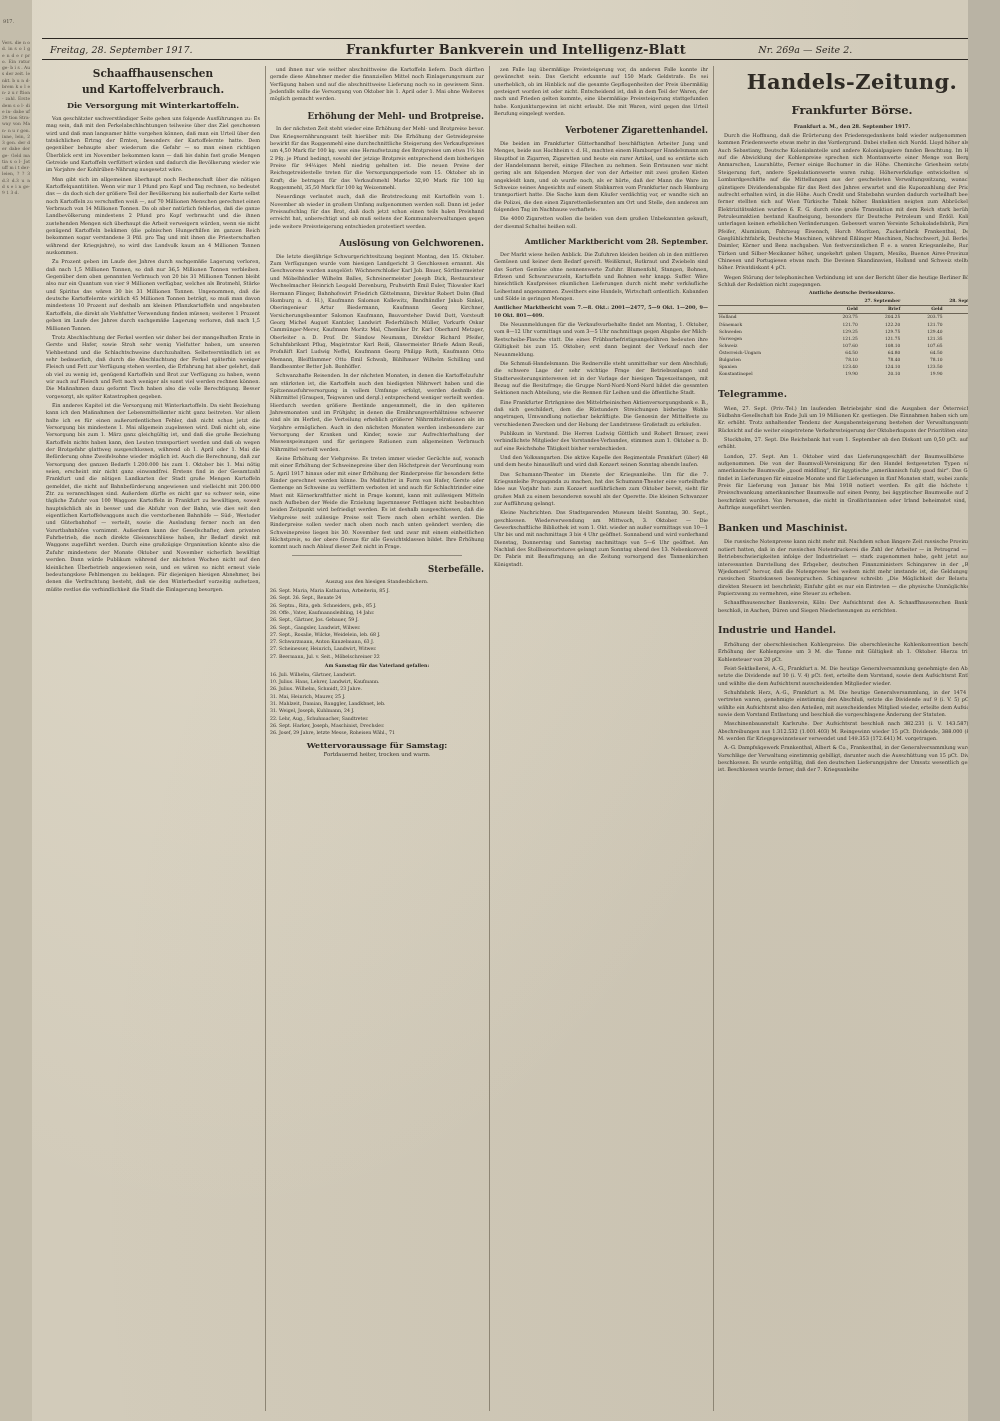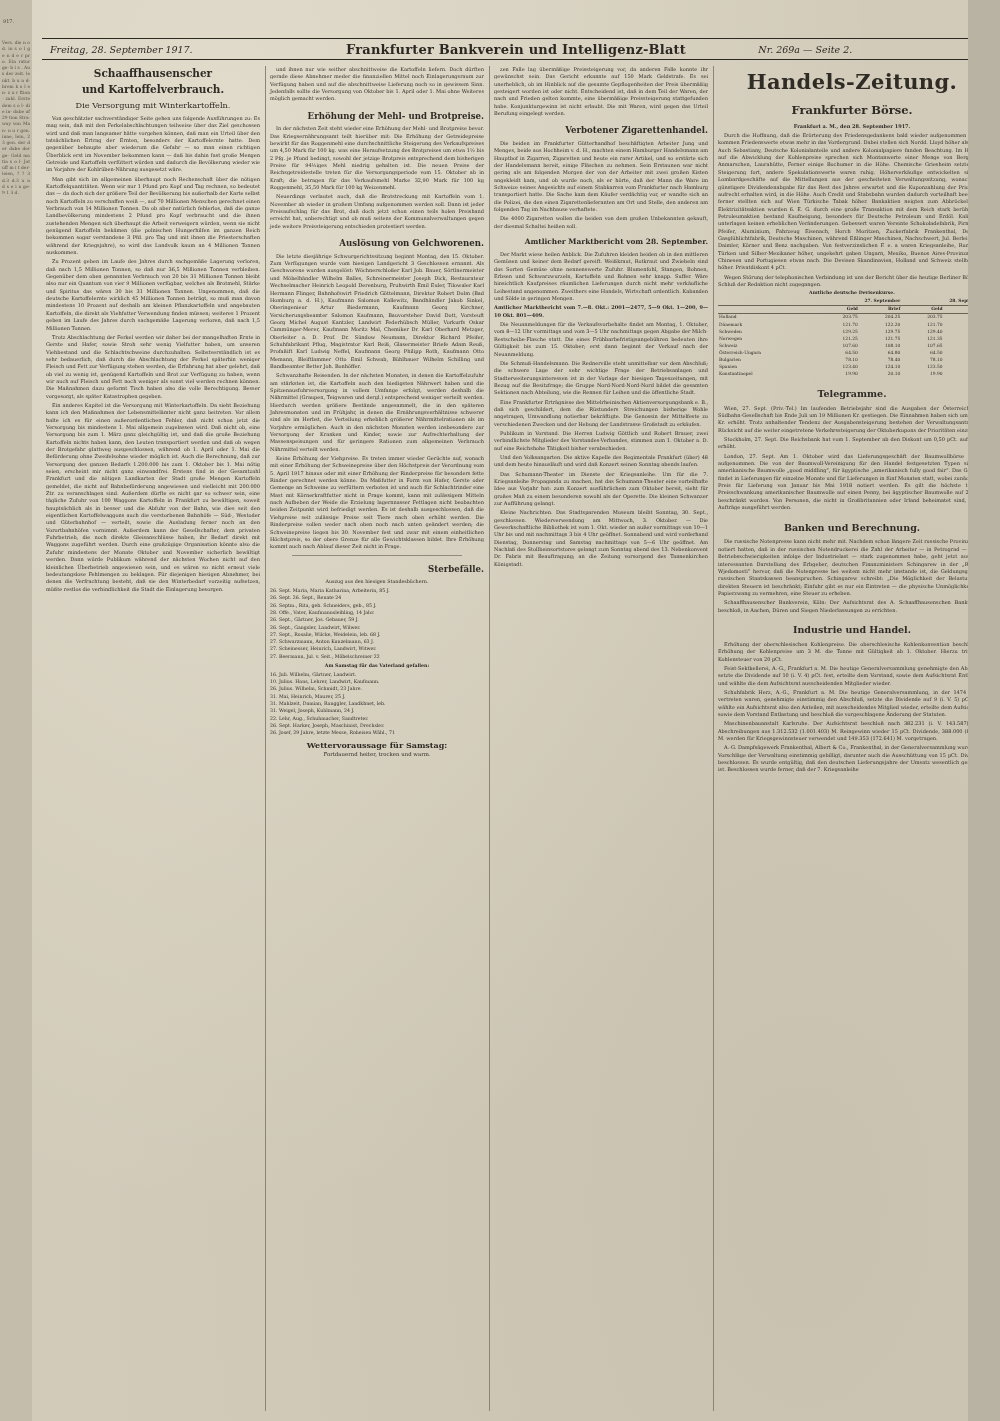--- a/index.html
+++ b/index.html
@@ -113,21 +113,21 @@
   h2.sub {
     font-size: 10.5px;
     text-align: center;
     margin: 0 0 1px 0;
     font-weight: bold;
   }
   h3.sub2 {
     font-size: 8.2px;
     text-align: center;
     margin: 0 0 4px 0;
-    font-weight: normal;
+    font-weight: bold;
   }
   h2.art {
     font-size: 8.6px;
     text-align: right;
     margin: 7px 0 3px 0;
     font-weight: bold;
   }
   h2.art.small { font-size: 7.4px; }
   h1.hz {
     font-size: 21px;
@@ -137,21 +137,21 @@
     letter-spacing: 0.4px;
   }
   h2.hz2 {
     font-size: 11.5px;
     text-align: center;
     font-weight: bold;
     margin: 0 0 4px 0;
   }
   h3.hz3 {
     font-size: 9.5px;
-    text-align: center;
+    text-align: left;
     font-weight: bold;
     margin: 9px 0 4px 0;
   }
   .rule-s {
     border: 0;
     border-top: 1px solid #59524790;
     margin: 4px 22px;
   }
   .lead { font-weight: bold; }
 
@@ -187,21 +187,21 @@
       <div class="m-mid">Frankfurter Bankverein und Intelligenz-Blatt</div>
       <div class="m-right">Nr. 269a — Seite 2.</div>
     </div>
 
     <div class="colwrap">
       <div class="vrule" style="left:223px"></div>
       <div class="vrule" style="left:447px"></div>
       <div class="vrule" style="left:671px"></div>
 
       <div class="col c1">
-        <h2 class="sub">Schaaffhausenscher</h2>
+        <h2 class="sub">Schaaffhausenschen</h2>
         <h2 class="sub">und Kartoffelverbrauch.</h2>
         <h3 class="sub2">Die Versorgung mit Winterkartoffeln.</h3>
         <p>Von geschätzter sachverständiger Seite gehen uns folgende Ausführungen zu: Es mag sein, daß mit den Ferkelabschlachtungen teilweise über das Ziel geschossen wird und daß man langsamer hätte vorgehen können, daß man ein Urteil über den tatsächlichen Ertrag der Ernten, besonders der Kartoffelernte hatte. Dem gegenüber behaupte aber wiederum die Gefahr — so man einen richtigen Überblick erst im November bekommen kann — daß bis dahin fast große Mengen Getreide und Kartoffeln verfüttert würden und dadurch die Bevölkerung wieder wie im Vorjahre der Kohlrüben-Nährung ausgesetzt wäre.</p>
         <p>Man gibt sich im allgemeinen überhaupt noch Rechenschaft über die nötigen Kartoffelquantitäten. Wenn wir nur 1 Pfund pro Kopf und Tag rechnen, so bedeutet das — da doch sich der größere Teil der Bevölkerung bis außerhalb der Karte selbst noch Kartoffeln zu verschaffen weiß —, auf 70 Millionen Menschen gerechnet einen Verbrauch von 14 Millionen Tonnen. Da ob aber natürlich fehlerlos, daß die ganze Landbevölkerung mindestens 2 Pfund pro Kopf verbraucht und die ihnen zustehenden Mengen sich überhaupt die Arbeit verweigern würden, wenn sie nicht genügend Kartoffeln bekämen (die polnischen Hungerhilfen im ganzen Reich bekommen sogar verstandene 3 Pfd. pro Tag und mit ihnen die Priesterschaften während der Kriegsjahre), so wird das Landvolk kaum an 4 Millionen Tonnen auskommen.</p>
         <p>Zu Prozent geben im Laufe des Jahres durch sachgemäße Lagerung verloren, daß nach 1,5 Millionen Tonnen, so daß nur 36,5 Millionen Tonnen verbleiben. Gegenüber dem oben genannten Verbrauch von 20 bis 31 Millionen Tonnen bleibt also nur ein Quantum von vier 9 Millionen verfügbar, welches als Brotmehl, Stärke und Spiritus das wären 30 bis 31 Millionen Tonnen. Ungenommen, daß die deutsche Kartoffelernte wirklich 45 Millionen Tonnen beträgt, so muß man davon mindestens 10 Prozent auf deshalb am kleinen Pflanzkartoffeln und angebauten Kartoffeln, die direkt als Viehfutter Verwendung finden müssen; weiteres 1 Prozent geben im Laufe des Jahres durch sachgemäße Lagerung verloren, daß nach 1,5 Millionen Tonnen.</p>
         <p>Trotz Abschlachtung der Ferkel werden wir daher bei der mangelhaften Ernte in Gerste und Hafer, sowie Stroh sehr wenig Vielfutter haben, um unseren Viehbestand und die Schlachtschweine durchzuhalten. Selbstverständlich ist es sehr bedauerlich, daß durch die Abschlachtung der Ferkel späterhin weniger Fleisch und Fett zur Verfügung stehen werden, die Erfahrung hat aber gelehrt, daß ob viel zu wenig ist, genügend Kartoffeln und Brot zur Verfügung zu haben, wenn wir auch auf Fleisch und Fett noch weniger als sonst viel werden rechnen können. Die Maßnahmen dazu geformt Tisch haben also die volle Berechtigung. Besser vorgesorgt, als später Katastrophen gegeben.</p>
         <p>Ein anderes Kapitel ist die Versorgung mit Winterkartoffeln. Da sieht Beziehung kann ich den Maßnahmen der Lebensmittelämter nicht ganz beitreten. Vor allem halte ich es für einen außerordentlichen Fehler, daß nicht schon jetzt die Versorgung bis mindestens 1. Mai allgemein zugelassen wird. Daß nicht ob, eine Versorgung bis zum 1. März ganz gleichgültig ist, und daß die große Beziehung Kartoffeln nichts haben kann, den Leuten transportiert werden und daß ob wegen der Brotgefahr glattweg ausgeschlossen, während ob 1. April oder 1. Mai die Beförderung ohne Zweifelsohne wieder möglich ist. Auch die Berechnung, daß zur Versorgung des ganzen Bedarfs 1.200.000 bis zum 1. Oktober bis 1. Mai nötig seien, erscheint mir nicht ganz einwandfrei. Erstens find in der Gesamtzahl Frankfurt und die nötigen Landkarten der Stadt große Mengen Kartoffeln gemeldet, die nicht auf Bahnbeförderung angewiesen und vielleicht mit 200.000 Ztr. zu veranschlagen sind. Außerdem dürfte es nicht gar so schwer sein, eine tägliche Zufuhr von 100 Waggons Kartoffeln in Frankfurt zu bewältigen, soweit hauptsächlich als in besser und die Abfuhr von der Bahn, wie dies seit den eigentlichen Kartoffelwaggons auch die verstorbenen Bahnhöfe — Süd-, Westoder und Güterbahnhof — verteilt, sowie die Ausladung ferner noch an den Vorortbahnhöfen vornimmt. Außerdem kann der Gesellschafter, dem privaten Fuhrbetrieb, die noch direkte Gleisanschlüsse haben, ihr Bedarf direkt mit Waggons zugeführt werden. Durch eine großzügige Organisation könnte also die Zufuhr mindestens der Monate Oktober und November sicherlich bewältigt werden. Dann würde Publikum während der nächsten Wochen nicht auf den kleinlichen Überbetrieb angewiesen sein, und es wären so nicht erneut viele bedeutungslose Fehlmengen zu beklagen. Für diejenigen hiesigen Abnehmer, bei denen die Verfrachtung besteht, daß sie den Winterbedarf vorzeitig aufsetzen, müßte restlos die verhindlichkeit die Stadt die Einlagerung besorgen.</p>
       </div>
 
       <div class="col c2">
@@ -357,21 +357,21 @@
               <td>20.10</td>
             </tr>
           </tbody>
         </table>
 
         <h3 class="hz3">Telegramme.</h3>
         <p>Wien, 27. Sept. (Priv.-Tel.) Im laufenden Betriebsjahr sind die Ausgaben der Österreichischen Südbahn-Gesellschaft bis Ende Juli um 19 Millionen Kr. gestiegen. Die Einnahmen haben sich um 1 Mill. Kr. erhöht. Trotz anhaltender Tendenz der Ausgabensteigerung bestehen der Verwaltungsantrag mit Rücksicht auf die weiter eingetretene Verkehrssteigerung der Oktoberkupons der Prioritäten einzulösen.</p>
         <p>Stockholm, 27. Sept. Die Reichsbank hat vom 1. September ab den Diskont um 0,50 pCt. auf 6 pCt. erhöht.</p>
         <p>London, 27. Sept. Am 1. Oktober wird das Lieferungsgeschäft der Baumwollbörse wieder aufgenommen. Die von der Baumwoll-Vereinigung für den Handel festgesetzten Typen sind für amerikanische Baumwolle „good middling“, für ägyptische „amerikanisch fully good fair“. Das Geschäft findet in Lieferungen für einzelne Monate und für Lieferungen in fünf Monaten statt, wobei zunächst die Preis für Lieferung von Januar bis Mai 1918 notiert werden. Es gilt die höchste tägliche Preisschwankung amerikanischer Baumwolle auf einen Penny, bei ägyptischer Baumwolle auf 2 Pence beschränkt worden. Von Personen, die nicht in Großbritannien oder Irland beheimatet sind, dürfen Aufträge ausgeführt werden.</p>
 
-        <h3 class="hz3">Banken und Berechnung.</h3>
+        <h3 class="hz3">Banken und Maschinist.</h3>
         <p>Die russische Notenpresse kann nicht mehr mit. Nachdem schon längere Zeit russische Provinzblätter notiert hatten, daß in der russischen Notendruckerei die Zahl der Arbeiter — in Petrograd — in den Betriebsschwierigkeiten infolge der Industrielast — stark zugenommen habe, geht jetzt aus einer interessanten Darstellung des Erbgeber, deutschen Finanzministers Schingarew in der „Russkija Wjedomosti“ hervor, daß die Notenpresse bei weitem nicht mehr imstande ist, die Geldungsgruppen russischen Staatskassen beanspruchen. Schingarew schreibt: „Die Möglichkeit der Belastung mit direkten Steuern ist beschränkt; Einfuhr gibt es nur ein Eintreten — die physische Unmöglichkeit, den Papierzwang zu vermehren, eine Steuer zu erheben.</p>
         <p>Schaaffhausenscher Bankverein, Köln: Der Aufsichtsrat des A. Schaaffhausenschen Bankvereins beschloß, in Aachen, Düren und Siegen Niederlassungen zu errichten.</p>
 
         <h3 class="hz3">Industrie und Handel.</h3>
         <p>Erhöhung der oberschlesischen Kohlenpreise. Die oberschlesische Kohlenkonvention beschloß die Erhöhung der Kohlenpreise um 3 M. die Tonne mit Gültigkeit ab 1. Oktober. Hierzu tritt eine Kohlensteuer von 20 pCt.</p>
         <p>Feist-Sektkellerei, A.-G., Frankfurt a. M. Die heutige Generalversammlung genehmigte den Abschluß, setzte die Dividende auf 10 (i. V. 4) pCt. fest, erteilte dem Vorstand, sowie dem Aufsichtsrat Entlastung und wählte die dem Aufsichtsrat ausscheidenden Mitglieder wieder.</p>
         <p>Schuhfabrik Herz, A.-G., Frankfurt a. M. Die heutige Generalversammlung, in der 1474 Aktien vertreten waren, genehmigte einstimmig den Abschluß, setzte die Dividende auf 9 (i. V. 5) pCt. fest, wählte ein Aufsichtsrat also den Anteilen, mit ausscheidendes Mitglied wieder, erteilte dem Aufsichtsrat, sowie dem Vorstand Entlastung und beschloß die vorgeschlagene Änderung der Statuten.</p>
         <p>Maschinenbauanstalt Karlsruhe. Der Aufsichtsrat beschloß nach 382.231 (i. V. 143.587) Mark Abschreibungen aus 1.312.532 (1.001.403) M. Reingewinn wieder 15 pCt. Dividende, 388.000 (88.810) M. werden für Kriegsgewinnsteuer verwendet und 149.353 (172.641) M. vorgetragen.</p>
         <p>A.-G. Dampfsägewerk Frankenthal, Albert &amp; Co., Frankenthal, in der Generalversammlung wurden die Vorschläge der Verwaltung einstimmig gebilligt, darunter auch die Ausschüttung von 15 pCt. Dividende beschlossen. Es wurde entgültig, daß den deutschen Lieferungsjahre der Umsatz wesentlich gestiegen ist. Beschlossen wurde ferner, daß der 7. Kriegsanleihe</p>
       </div>

